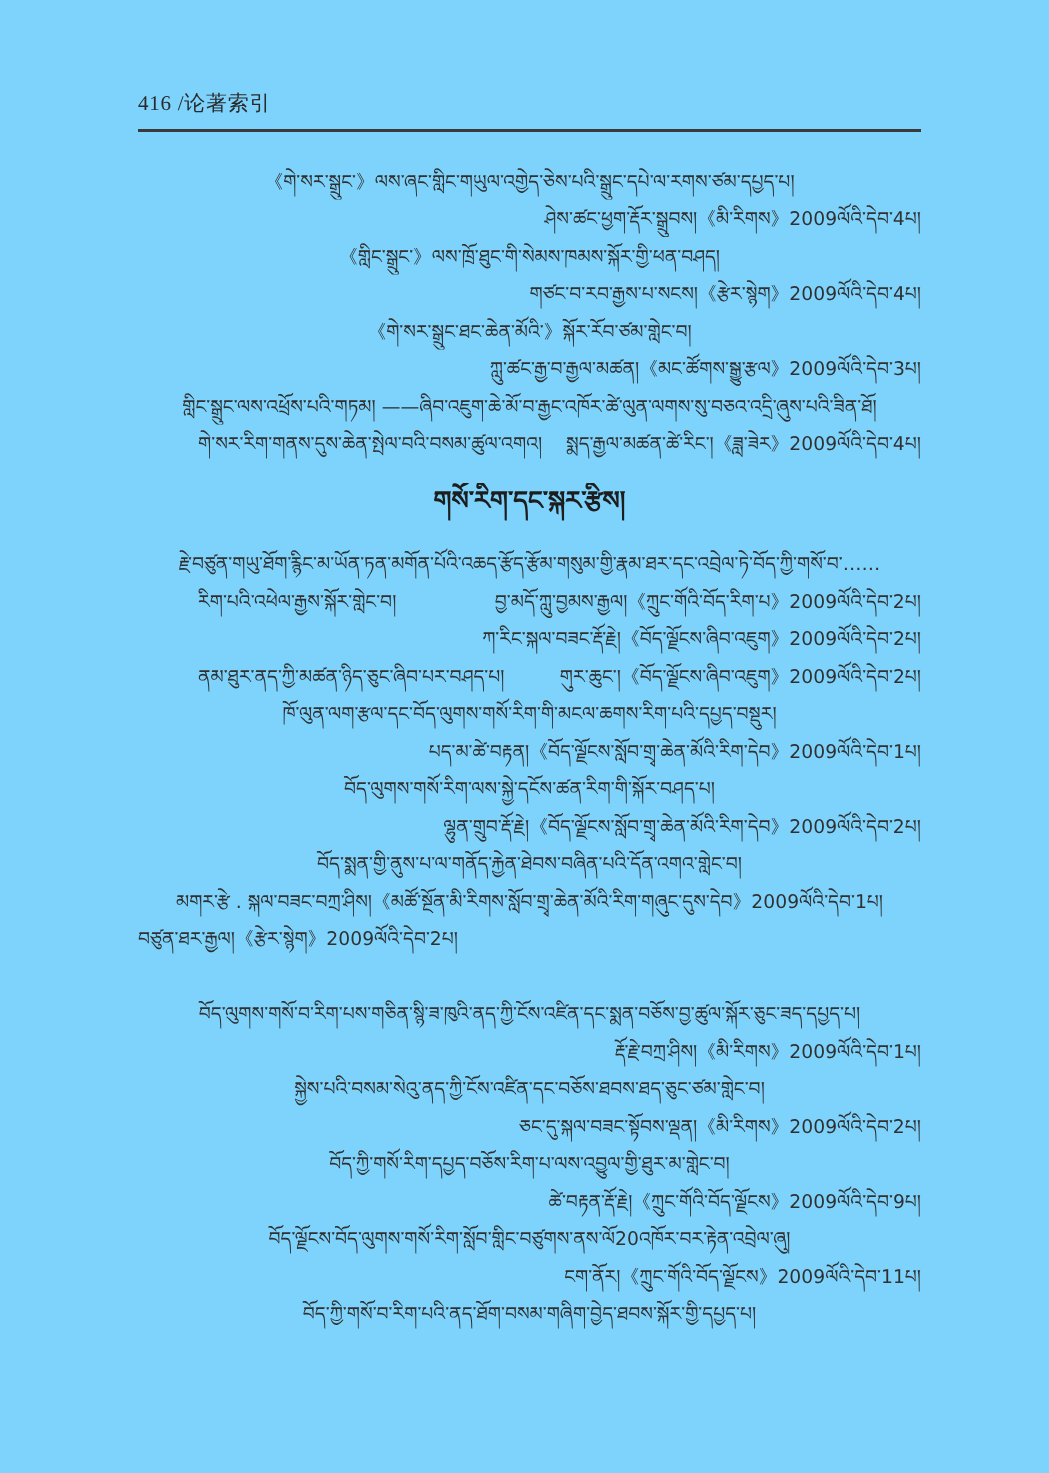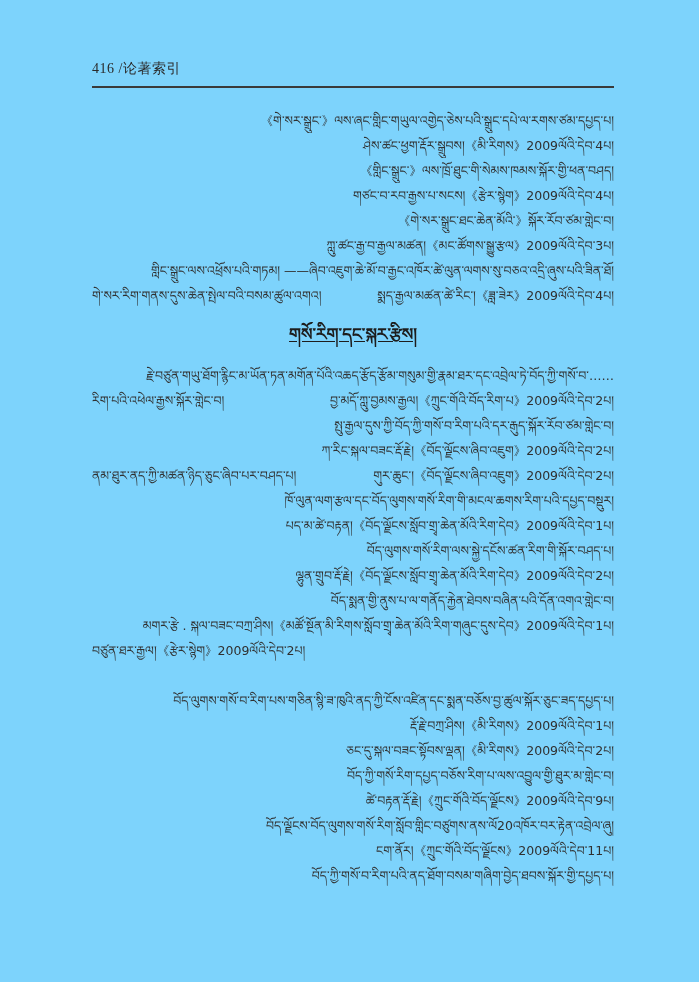--- a/index.html
+++ b/index.html
@@ -27,36 +27,35 @@
     left:92px;top:108px;width:522px;
     font-size:12.5px;
     line-height:25px;
   }
   .line{
     height:25px;
     white-space:nowrap;
     overflow:hidden;
     color:#303030;
   }
-  .line.left{text-align:right;}
+  .line.left{text-align:center;}
   .line.right{text-align:right;}
   .line.split{display:flex;justify-content:space-between;}
-  .line.split .lpart{overflow:hidden;white-space:nowrap;}
+  .line.split .lpart{overflow:hidden;white-space:nowrap;margin-left:40px;}
   .line.split .rpart{overflow:hidden;white-space:nowrap;text-align:left;}
   .heading{
     text-align:center;
     font-weight:bold;
     font-size:17px;
     color:#1d1d1d;
     height:25px;
     line-height:25px;
     margin:14px 0 16px 0;
     white-space:nowrap;
     overflow:hidden;
-    text-decoration:underline;
   }
   .spacer{height:25px;}
 </style>
 </head>
 <body>
 
 <div class="page">
 
   <div class="header">
     <span>416</span><span> /</span><span>论著索引</span>
@@ -74,38 +73,38 @@
       <div class="line split">
         <span class="lpart">གེ་སར་རིག་གནས་དུས་ཆེན་སྤེལ་བའི་བསམ་ཚུལ་འགའ།</span>
         <span class="rpart">སྨད་རྒྱལ་མཚན་ཚེ་རིང་།《ཟླ་ཟེར》2009ལོའི་དེབ་4པ།</span>
       </div>
       <div class="heading">གསོ་རིག་དང་སྐར་རྩིས།</div>
       <div class="line left">རྗེ་བཙུན་གཡུ་ཐོག་རྙིང་མ་ཡོན་ཏན་མགོན་པོའི་འཆད་རྩོད་རྩོམ་གསུམ་གྱི་རྣམ་ཐར་དང་འབྲེལ་ཏེ་བོད་ཀྱི་གསོ་བ་……</div>
       <div class="line split">
         <span class="lpart">རིག་པའི་འཕེལ་རྒྱས་སྐོར་གླེང་བ།</span>
         <span class="rpart">བྱ་མདོ་ཀླུ་བྱམས་རྒྱལ།《ཀྲུང་གོའི་བོད་རིག་པ》2009ལོའི་དེབ་2པ།</span>
       </div>
-      <div class="line left">སྤུ་རྒྱལ་དུས་ཀྱི་བོད་ཀྱི་གསོ་བ་རིག་པའི་དར་རྒུད་སྐོར་རོབ་ཙམ་གླེང་བ།</div>
       <div class="line right">ཀ་རིང་སྐལ་བཟང་རྡོ་རྗེ།《བོད་ལྗོངས་ཞིབ་འཇུག》2009ལོའི་དེབ་2པ།</div>
       <div class="line split">
         <span class="lpart">ནམ་ཐུར་ནད་ཀྱི་མཚན་ཉིད་ཅུང་ཞིབ་པར་བཤད་པ།</span>
         <span class="rpart">གུར་ཆུང་།《བོད་ལྗོངས་ཞིབ་འཇུག》2009ལོའི་དེབ་2པ།</span>
       </div>
       <div class="line left">ཁོ་ལུན་ལག་རྩལ་དང་བོད་ལུགས་གསོ་རིག་གི་མངལ་ཆགས་རིག་པའི་དཔྱད་བསྡུར།</div>
       <div class="line right">པད་མ་ཚེ་བརྟན།《བོད་ལྗོངས་སློབ་གྲྭ་ཆེན་མོའི་རིག་དེབ》2009ལོའི་དེབ་1པ།</div>
       <div class="line left">བོད་ལུགས་གསོ་རིག་ལས་སྐྱེ་དངོས་ཚན་རིག་གི་སྐོར་བཤད་པ།</div>
       <div class="line right">ལྷུན་གྲུབ་རྡོ་རྗེ།《བོད་ལྗོངས་སློབ་གྲྭ་ཆེན་མོའི་རིག་དེབ》2009ལོའི་དེབ་2པ།</div>
       <div class="line left">བོད་སྨན་གྱི་ནུས་པ་ལ་གནོད་རྐྱེན་ཐེབས་བཞིན་པའི་དོན་འགའ་གླེང་བ།</div>
       <div class="line left">མགར་རྩེ . སྐལ་བཟང་བཀྲ་ཤིས།《མཚོ་སྔོན་མི་རིགས་སློབ་གྲྭ་ཆེན་མོའི་རིག་གཞུང་དུས་དེབ》2009ལོའི་དེབ་1པ།</div>
       <div class="line split">
         <span class="rpart">བཙུན་ཐར་རྒྱལ།《རྩེར་སྙེག》2009ལོའི་དེབ་2པ།</span>
       </div>
       <div class="spacer"></div>
       <div class="line left">བོད་ལུགས་གསོ་བ་རིག་པས་གཅིན་སྙི་ཟ་ཁུའི་ནད་ཀྱི་ངོས་འཛིན་དང་སྨན་བཅོས་བྱ་ཚུལ་སྐོར་ཅུང་ཟད་དཔྱད་པ།</div>
       <div class="line right">རྡོ་རྗེ་བཀྲ་ཤིས།《མི་རིགས》2009ལོའི་དེབ་1པ།</div>
+      <div class="line left">སྐྱེས་པའི་བསམ་སེའུ་ནད་ཀྱི་ངོས་འཛིན་དང་བཅོས་ཐབས་ཐད་ཅུང་ཙམ་གླེང་བ།</div>
       <div class="line right">ཅང་དུ་སྐལ་བཟང་སྟོབས་ལྡན།《མི་རིགས》2009ལོའི་དེབ་2པ།</div>
       <div class="line left">བོད་ཀྱི་གསོ་རིག་དཔྱད་བཅོས་རིག་པ་ལས་འབྱུལ་གྱི་ཐུར་མ་གླེང་བ།</div>
       <div class="line right">ཚེ་བརྟན་རྡོ་རྗེ།《ཀྲུང་གོའི་བོད་ལྗོངས》2009ལོའི་དེབ་9པ།</div>
       <div class="line left">བོད་ལྗོངས་བོད་ལུགས་གསོ་རིག་སློབ་གླིང་བཙུགས་ནས་ལོ20འཁོར་བར་རྟེན་འབྲེལ་ཞུ།</div>
       <div class="line right">ངག་ནོར།《ཀྲུང་གོའི་བོད་ལྗོངས》2009ལོའི་དེབ་11པ།</div>
       <div class="line left">བོད་ཀྱི་གསོ་བ་རིག་པའི་ནད་ཐོག་བསམ་གཞིག་བྱེད་ཐབས་སྐོར་གྱི་དཔྱད་པ།</div>
     </div>
 
 </div>
 

